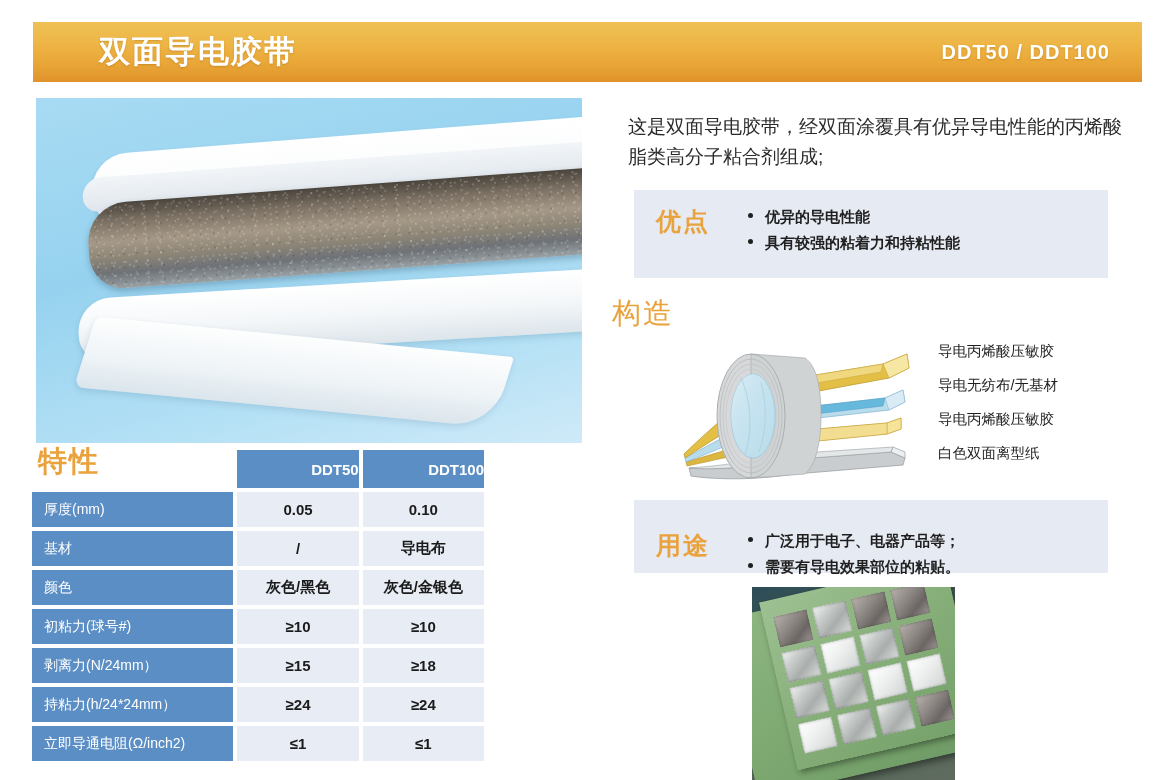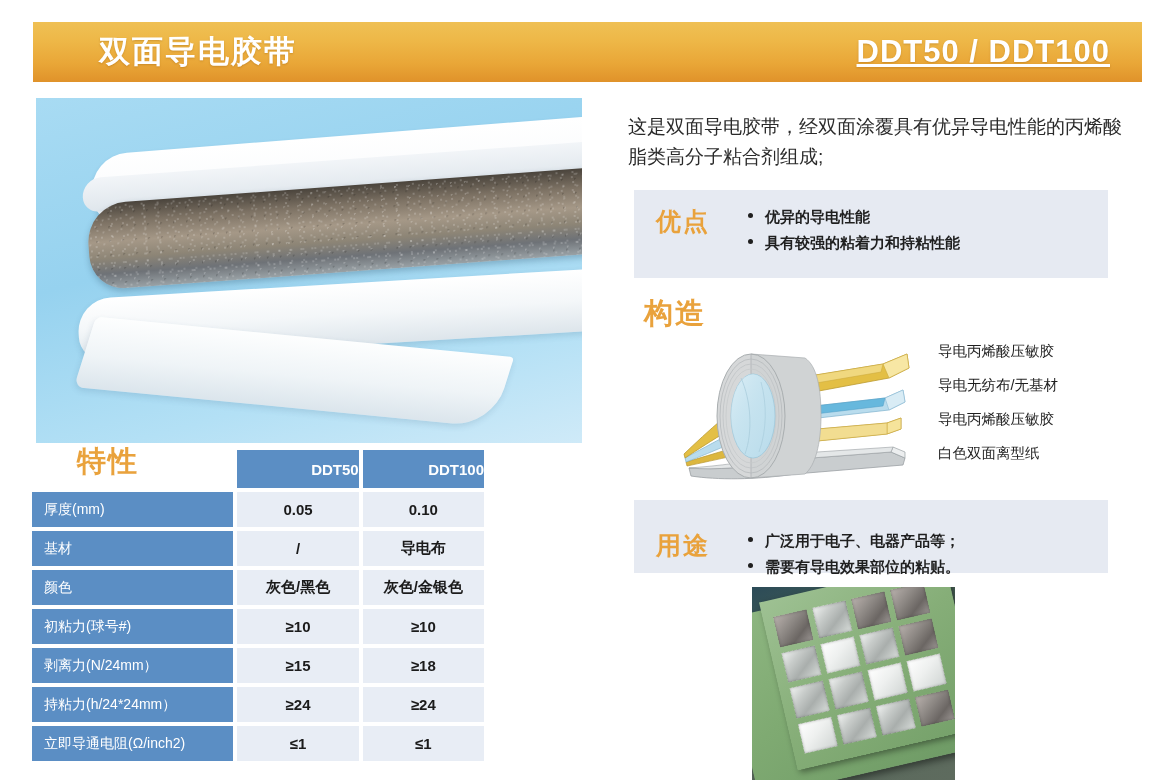--- a/index.html
+++ b/index.html
@@ -15,23 +15,22 @@
     background:linear-gradient(to bottom,#efc054 0%,#eeb848 30%,#e9a637 70%,#e0922a 100%);
     display:flex;align-items:center;justify-content:space-between;
     padding:0 32px;box-sizing:border-box;
   }
   .header-title{
     color:#ffffff;font-size:31px;font-weight:bold;letter-spacing:2px;
     text-shadow:0 1px 2px rgba(150,90,10,.35);
     margin-left:34px;
   }
   .header-model{
-    color:#ffffff;font-size:31px;font-weight:bold;letter-spacing:1px;
+    color:#ffffff;font-size:20px;font-weight:bold;letter-spacing:1px;
     text-shadow:0 1px 2px rgba(150,90,10,.35);
-    text-decoration:underline;
   }
 
   
   .product-photo{
     position:absolute;left:36px;top:98px;width:546px;height:345px;
     background:linear-gradient(165deg,#a8dbf3 0%,#96d2ef 40%,#b3e0f5 75%,#cfeaf8 100%);
     overflow:hidden;
   }
   .ph-sheet{position:absolute;}
   
@@ -81,21 +80,21 @@
     background:linear-gradient(to bottom,#fdfefe 0%,#eff4f7 55%,#dbe5ec 100%);
     transform:rotate(5.5deg) skewX(-12deg);
     border-radius:6px 4px 40px 10px;
     box-shadow:0 3px 6px rgba(40,80,110,.14);
   }
 
   
   .spec-wrap{position:absolute;left:28px;top:446px;width:460px;}
   .spec-title{
     color:#e9a23c;font-size:29px;font-weight:bold;
-    position:absolute;left:10px;top:-4px;letter-spacing:2px;margin-left:39px;
+    position:absolute;left:10px;top:-4px;letter-spacing:2px;
   }
   table.spec{border-collapse:separate;border-spacing:4px 4px;width:460px;}
   table.spec th,table.spec td{padding:0;margin:0;}
   .th-blank{width:196px;height:38px;background:transparent;}
   .th-model{
     width:118px;height:38px;background:#5b8ec4;color:#ffffff;
     font-size:15px;font-weight:bold;text-align:right;vertical-align:middle;
   }
   .td-label{
     width:196px;height:35px;background:#5b8ec4;color:#ffffff;
@@ -128,22 +127,22 @@
     font-size:15px;font-weight:bold;color:#1f1f1f;line-height:1.72;
     position:relative;padding-left:17px;
   }
   .box-list li:before{
     content:"";position:absolute;left:0;top:9px;
     width:5px;height:5px;border-radius:50%;background:#1f1f1f;
   }
 
   
   .struct-title{
-    position:absolute;left:644px;top:294px;
-    color:#e9a23c;font-size:29px;font-weight:bold;letter-spacing:2px;
+    position:absolute;left:612px;top:294px;
+    color:#e9a23c;font-size:29px;font-weight:normal;letter-spacing:2px;
   }
   .struct-diagram{position:absolute;left:655px;top:328px;width:290px;height:165px;}
   .struct-labels{position:absolute;left:938px;top:341px;width:210px;}
   .struct-labels div{
     font-size:14.5px;color:#1f1f1f;height:34px;line-height:20px;
   }
 
   
   .pcb-photo{
     position:absolute;left:752px;top:587px;width:203px;height:193px;

